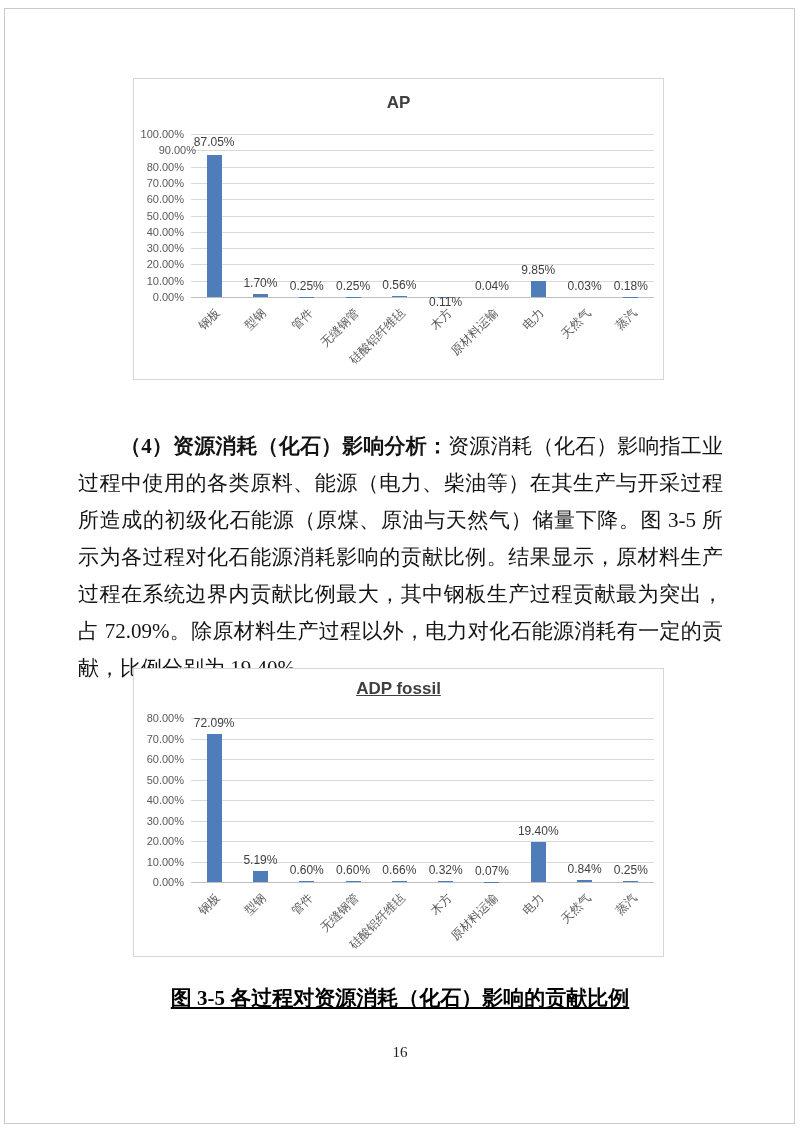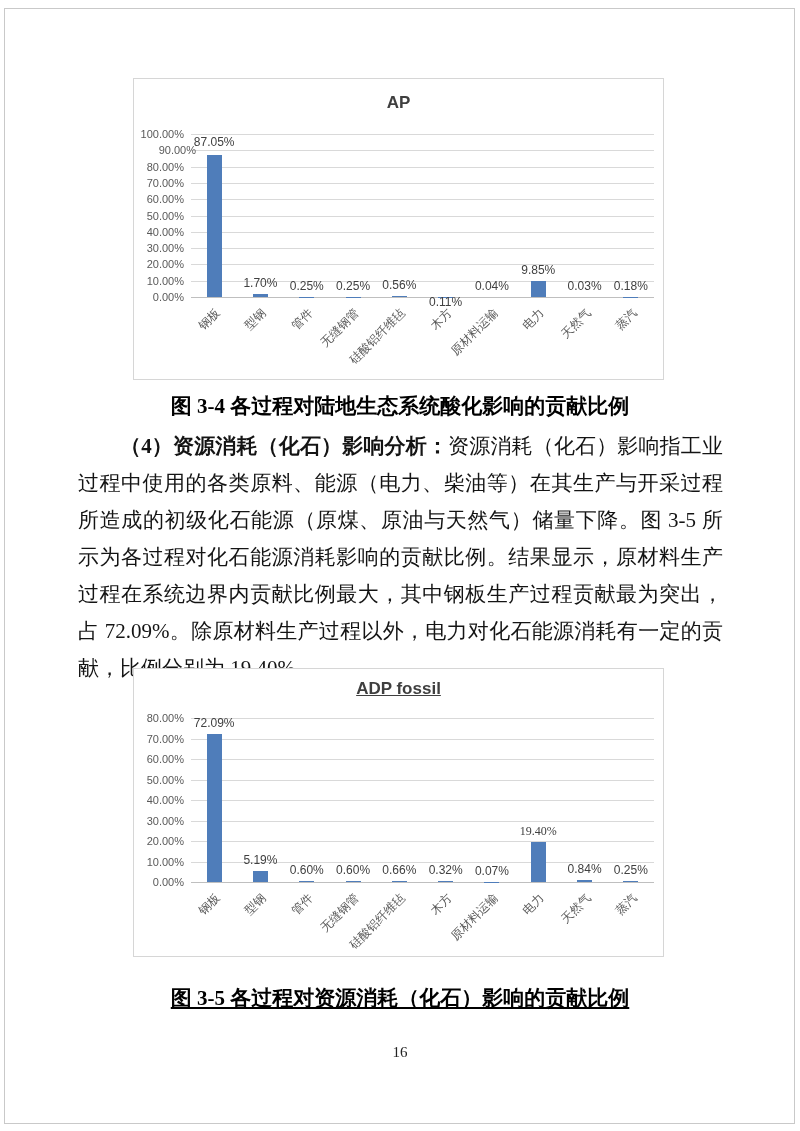--- a/index.html
+++ b/index.html
@@ -116,21 +116,20 @@
       <div class="value-label" style="left: 372.25px; width: 64px; top: 183.945px;">9.85%</div>
       <div class="category-label" style="left: 302.25px; top: 226px;">电力</div>
       <div class="bar" style="left: 443.05px; top: 217.951px; width: 15px; height: 0.0489px; background: rgb(79, 125, 186);"></div>
       <div class="value-label" style="left: 418.55px; width: 64px; top: 199.951px;">0.03%</div>
       <div class="category-label" style="left: 348.55px; top: 226px;">天然气</div>
       <div class="bar" style="left: 489.35px; top: 217.707px; width: 15px; height: 0.2934px; background: rgb(79, 125, 186);"></div>
       <div class="value-label" style="left: 464.85px; width: 64px; top: 199.707px;">0.18%</div>
       <div class="category-label" style="left: 394.85px; top: 226px;">蒸汽</div>
     </section>
 
-  <div class="figure-caption" id="caption-1">图 3-4 各过程对陆地生态系统酸化影响的贡献比例</div>
 
   <p class="body-text"><span class="lead">（4）资源消耗（化石）影响分析：</span><span>资源消耗（化石）影响指工业过程中使用的各类原料、能源（电力、柴油等）在其生产与开采过程所造成的初级化石能源（原煤、原油与天然气）储量下降。图 3-5 所示为各过程对化石能源消耗影响的贡献比例。结果显示，原材料生产过程在系统边界内贡献比例最大，其中钢板生产过程贡献最为突出，占 72.09%。除原材料生产过程以外，电力对化石能源消耗有一定的贡献，比例分别为 19.40%。</span></p>
 
   <section class="chart-card" id="chart-1">
     <div class="chart-title">ADP fossil</div>
   <div class="gridline" style="left: 57px; top: 49px; width: 463px;"></div>
       <div class="ytick" style="left: 0px; width: 50px; top: 42px;">80.00%</div>
       <div class="gridline" style="left: 57px; top: 69.5px; width: 463px;"></div>
       <div class="ytick" style="left: 0px; width: 50px; top: 62.5px;">70.00%</div>
       <div class="gridline" style="left: 57px; top: 90px; width: 463px;"></div>
@@ -162,21 +161,21 @@
       <div class="bar" style="left: 257.85px; top: 211.647px; width: 15px; height: 1.353px; background: rgb(79, 125, 186);"></div>
       <div class="value-label" style="left: 233.35px; width: 64px; top: 193.647px;">0.66%</div>
       <div class="category-label" style="left: 163.35px; top: 221px;">硅酸铝纤维毡</div>
       <div class="bar" style="left: 304.15px; top: 212.344px; width: 15px; height: 0.656px; background: rgb(79, 125, 186);"></div>
       <div class="value-label" style="left: 279.65px; width: 64px; top: 194.344px;">0.32%</div>
       <div class="category-label" style="left: 209.65px; top: 221px;">木方</div>
       <div class="bar" style="left: 350.45px; top: 212.857px; width: 15px; height: 0.1435px; background: rgb(79, 125, 186);"></div>
       <div class="value-label" style="left: 325.95px; width: 64px; top: 194.857px;">0.07%</div>
       <div class="category-label" style="left: 255.95px; top: 221px;">原材料运输</div>
       <div class="bar" style="left: 396.75px; top: 173.23px; width: 15px; height: 39.77px; background: rgb(79, 125, 186);"></div>
-      <div class="value-label" style="left: 372.25px; width: 64px; top: 155.23px; font-family: Liberation Serif, serif;">19.40%</div>
+      <div class="value-label" style="left: 372.25px; width: 64px; top: 155.23px;">19.40%</div>
       <div class="category-label" style="left: 302.25px; top: 221px;">电力</div>
       <div class="bar" style="left: 443.05px; top: 211.278px; width: 15px; height: 1.722px; background: rgb(79, 125, 186);"></div>
       <div class="value-label" style="left: 418.55px; width: 64px; top: 193.278px;">0.84%</div>
       <div class="category-label" style="left: 348.55px; top: 221px;">天然气</div>
       <div class="bar" style="left: 489.35px; top: 212.488px; width: 15px; height: 0.5125px; background: rgb(79, 125, 186);"></div>
       <div class="value-label" style="left: 464.85px; width: 64px; top: 194.488px;">0.25%</div>
       <div class="category-label" style="left: 394.85px; top: 221px;">蒸汽</div>
     </section>
 
   <div class="figure-caption" id="caption-2">图 3-5 各过程对资源消耗（化石）影响的贡献比例</div>

